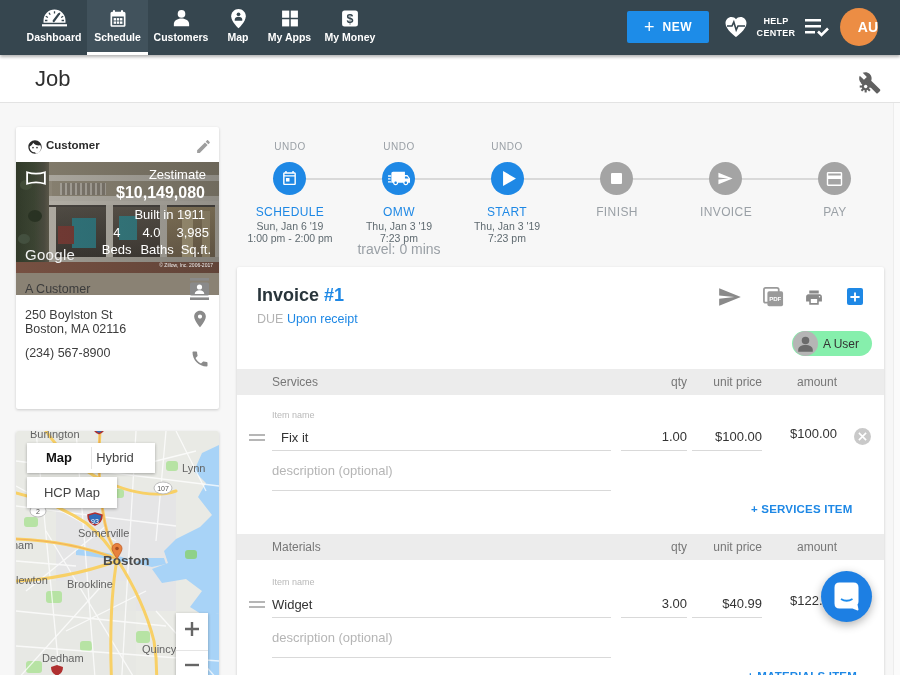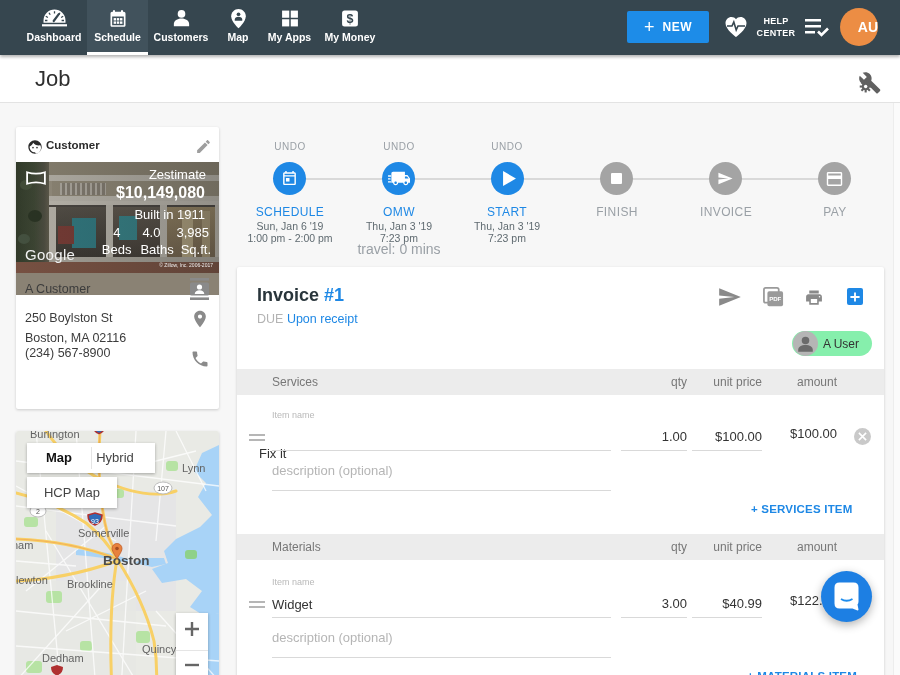--- a/index.html
+++ b/index.html
@@ -216,21 +216,21 @@
     <div class="abs" style="right:6px;top:100px;color:#eee;font-size:5px;">© Zillow, Inc. 2006-2017</div>
   </div>
   <div class="crow" style="top:155px;">A Customer</div>
   <svg class="cicon" style="top:151px;width:19px;height:22px;" viewBox="0 0 19 22">
    <rect x="0" y="0" width="19" height="2.6" fill="#8a8a8a"></rect>
    <rect x="0" y="19.4" width="19" height="2.6" fill="#8a8a8a"></rect>
    <rect x="0" y="4.4" width="19" height="13.2" rx="1.5" fill="#8a8a8a"></rect>
    <circle cx="9.5" cy="9" r="2.6" fill="#fff"></circle>
    <path d="M9.5 12.2c-2.6 0-4.7 1.4-4.7 3.2v0.6h9.4v-0.6c0-1.8-2.1-3.2-4.7-3.2z" fill="#fff"></path>
  </svg>
-  <div class="crow" style="top:181px; line-height:20px;">250 Boylston St<br>Boston, MA 02116</div>
+  <div class="crow" style="top:181px; line-height:14px;">250 Boylston St<br>Boston, MA 02116</div>
   <svg class="cicon" style="top:182px;" viewBox="0 0 24 24">
       <path fill="#8a8a8a" d="M12 2C8.13 2 5 5.13 5 9c0 5.25 7 13 7 13s7-7.75 7-13c0-3.87-3.13-7-7-7zm0 9.5c-1.38 0-2.5-1.12-2.5-2.5s1.12-2.5 2.5-2.5 2.5 1.12 2.5 2.5-1.12 2.5-2.5 2.5z"></path>
     </svg>
   <div class="crow" style="top:219px;">(234) 567-8900</div>
   <svg class="cicon" style="top:222px;" viewBox="0 0 24 24">
       <path fill="#8a8a8a" d="M6.62 10.79c1.44 2.83 3.76 5.14 6.59 6.59l2.2-2.2c.27-.27.67-.36 1.02-.24 1.12.37 2.33.57 3.57.57.55 0 1 .45 1 1V20c0 .55-.45 1-1 1-9.39 0-17-7.61-17-17 0-.55.45-1 1-1h3.5c.55 0 1 .45 1 1 0 1.25.2 2.45.57 3.57.11.35.03.74-.25 1.02l-2.2 2.2z"></path>
     </svg>
 </div>
 
 <div class="card mapcard" id="map">
@@ -421,21 +421,21 @@
     <div class="n">Services</div>
     <div class="colqty" style="left:384px;top:6px;">qty</div>
     <div class="colqty" style="left:459px;top:6px;">unit price</div>
     <div class="colqty" style="left:534px;top:6px;">amount</div>
   </div>
 
   <svg class="abs" style="left:12px;top:166px;" width="16" height="10" viewBox="0 0 16 10">
       <path stroke="#9e9e9e" stroke-width="1.6" d="M0 2 L16 2 M0 7 L16 7"></path>
     </svg>
   <div class="itemlabel" style="left:35px;top:143px;">Item name</div>
-  <div class="itemval" style="left:22px;top:163px;margin-top:16px;">Fix it</div>
+  <div class="itemval" style="left:44px;top:163px;">Fix it</div>
   <div class="inp-line" style="left:35px;top:183px;width:339px;"></div>
   <div class="itemval" style="left:384px;top:162px;width:66px;text-align:right;">1.00</div>
   <div class="inp-line" style="left:384px;top:183px;width:66px;"></div>
   <div class="itemval" style="left:459px;top:162px;width:66px;text-align:right;">$100.00</div>
   <div class="inp-line" style="left:455px;top:183px;width:70px;"></div>
   <div class="itemval" style="left:534px;top:159px;width:66px;text-align:right;">$100.00</div>
   <div class="abs" style="left:617px;top:161px;width:17px;height:17px;border-radius:50%;background:#c9c9c9;">
     <svg style="position:absolute;left:4px;top:4px;" width="9" height="9" viewBox="0 0 10 10">
         <path stroke="#fff" stroke-width="1.8" d="M1 1 L9 9 M9 1 L1 9"></path>
       </svg>

